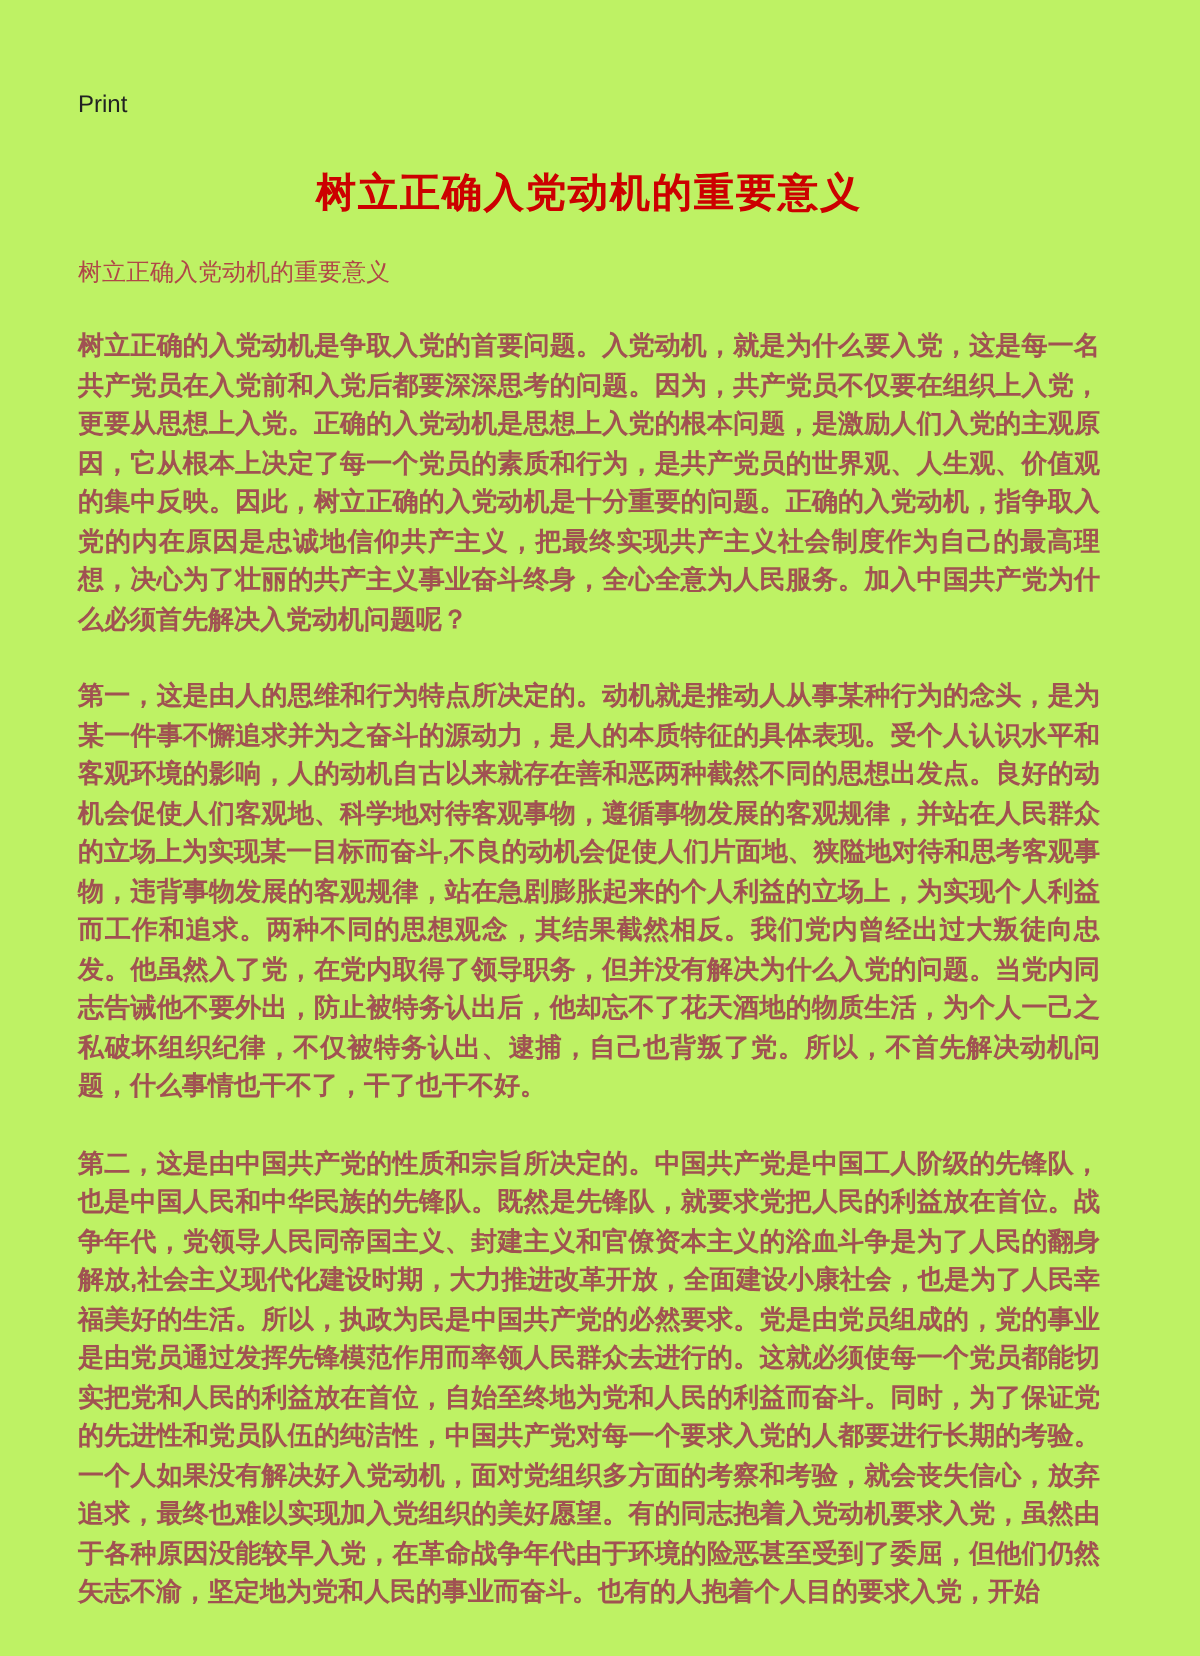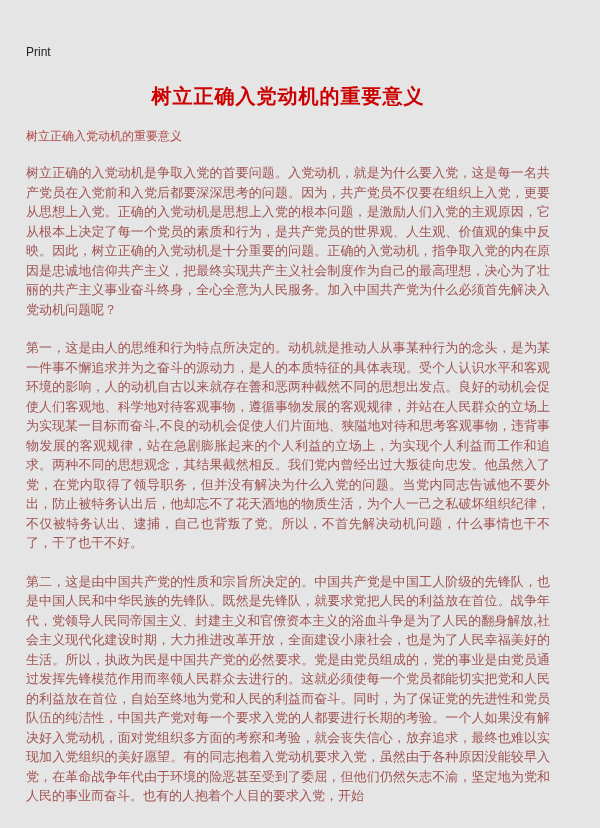--- a/index.html
+++ b/index.html
@@ -4,23 +4,23 @@
 <style>
   html, body {
     margin: 0;
     padding: 0;
     background: #ffffff;
   }
   .page {
     position: relative;
     width: 600px;
     height: 828px;
-    background: #e5e5e5;
+    background: #bef264;
     box-sizing: border-box;
-    padding: 45px 50px 20px 26px;
+    padding: 45px 50px 20px 39px;
     font-family: "Liberation Sans", "DejaVu Sans", sans-serif;
     overflow: hidden;
   }
   .print-label {
     font-size: 12px;
     color: #222222;
     margin: 0 0 24px 0;
     cursor: pointer;
   }
   .doc-title {
@@ -38,20 +38,21 @@
     color: #b04848;
   }
   .doc-paragraph {
     margin: 0 0 19px 0;
     font-size: 13px;
     line-height: 19.5px;
     color: #a05252;
     text-align: justify;
     text-justify: inter-ideograph;
     word-break: break-all;
+    font-weight: bold;
   }
 </style>
 </head>
 <body>
 
 <div class="page">
 
   <div class="print-label">Print</div>
 
   <h1 class="doc-title">树立正确入党动机的重要意义</h1>

